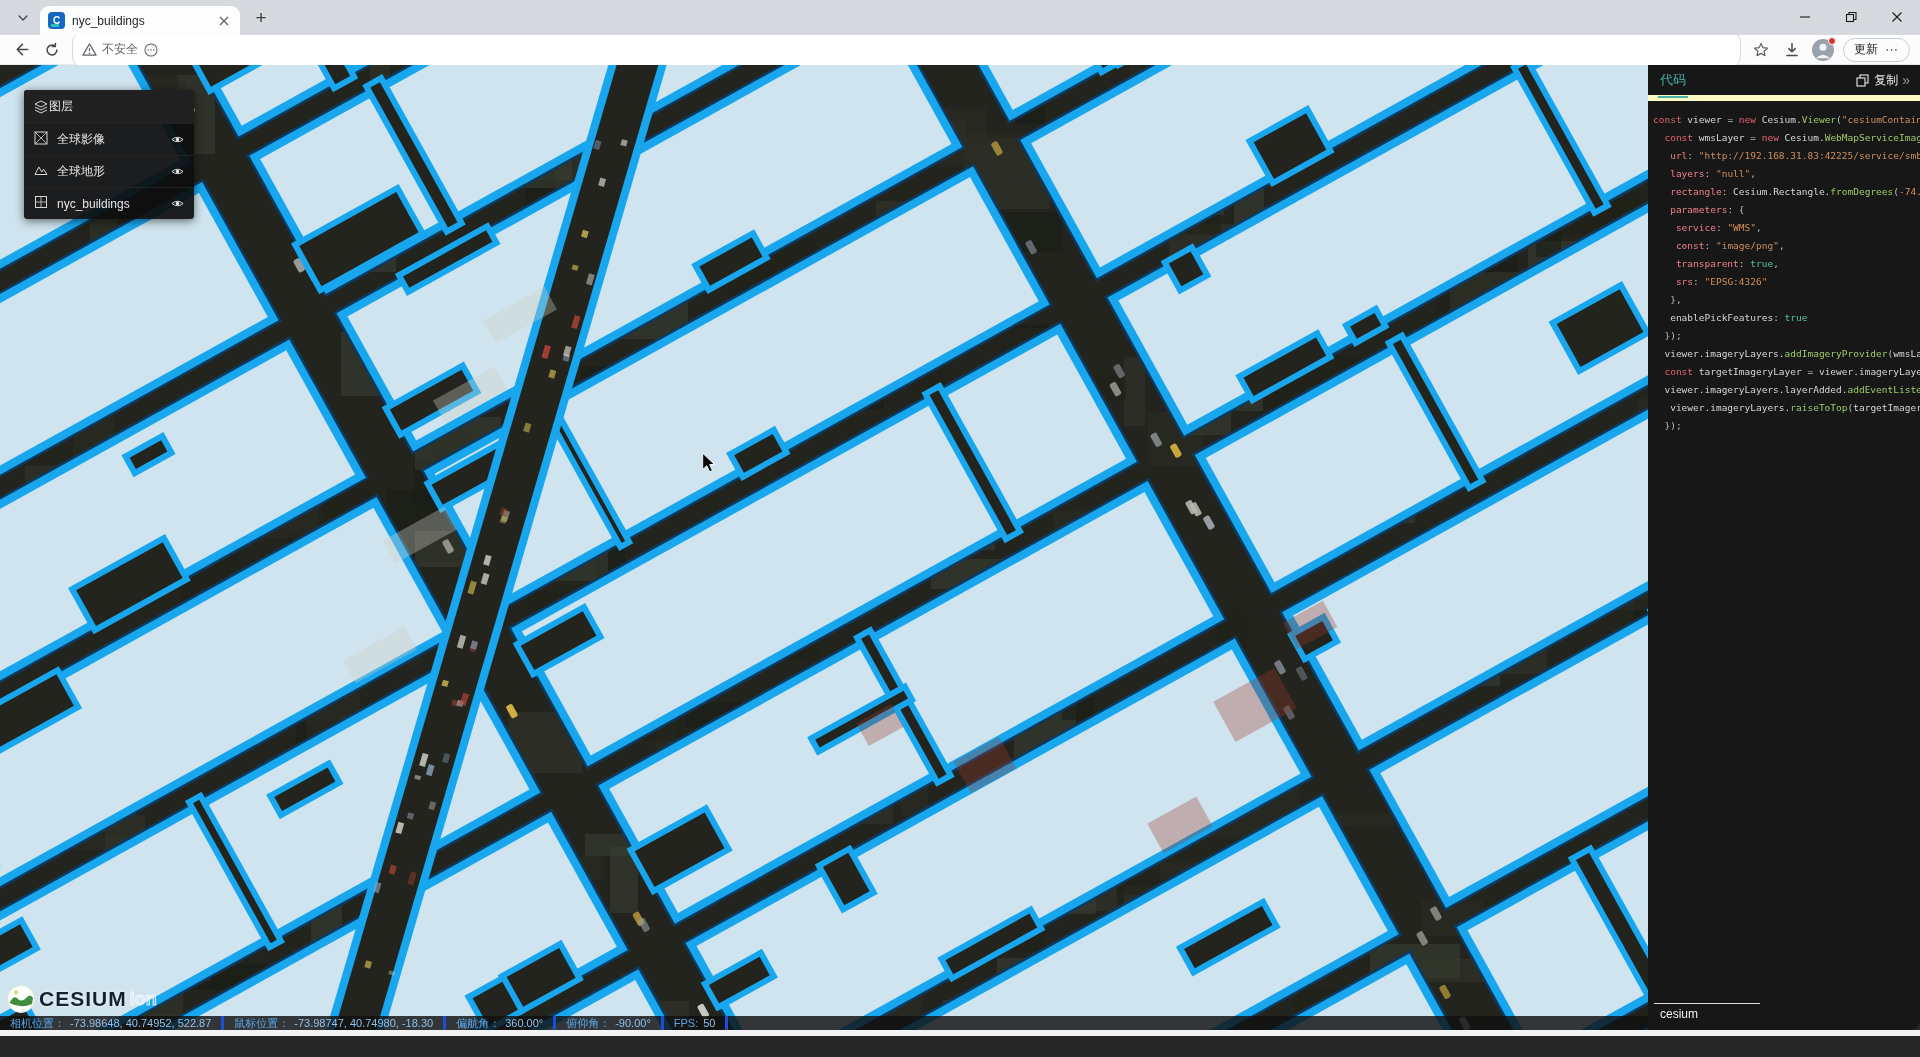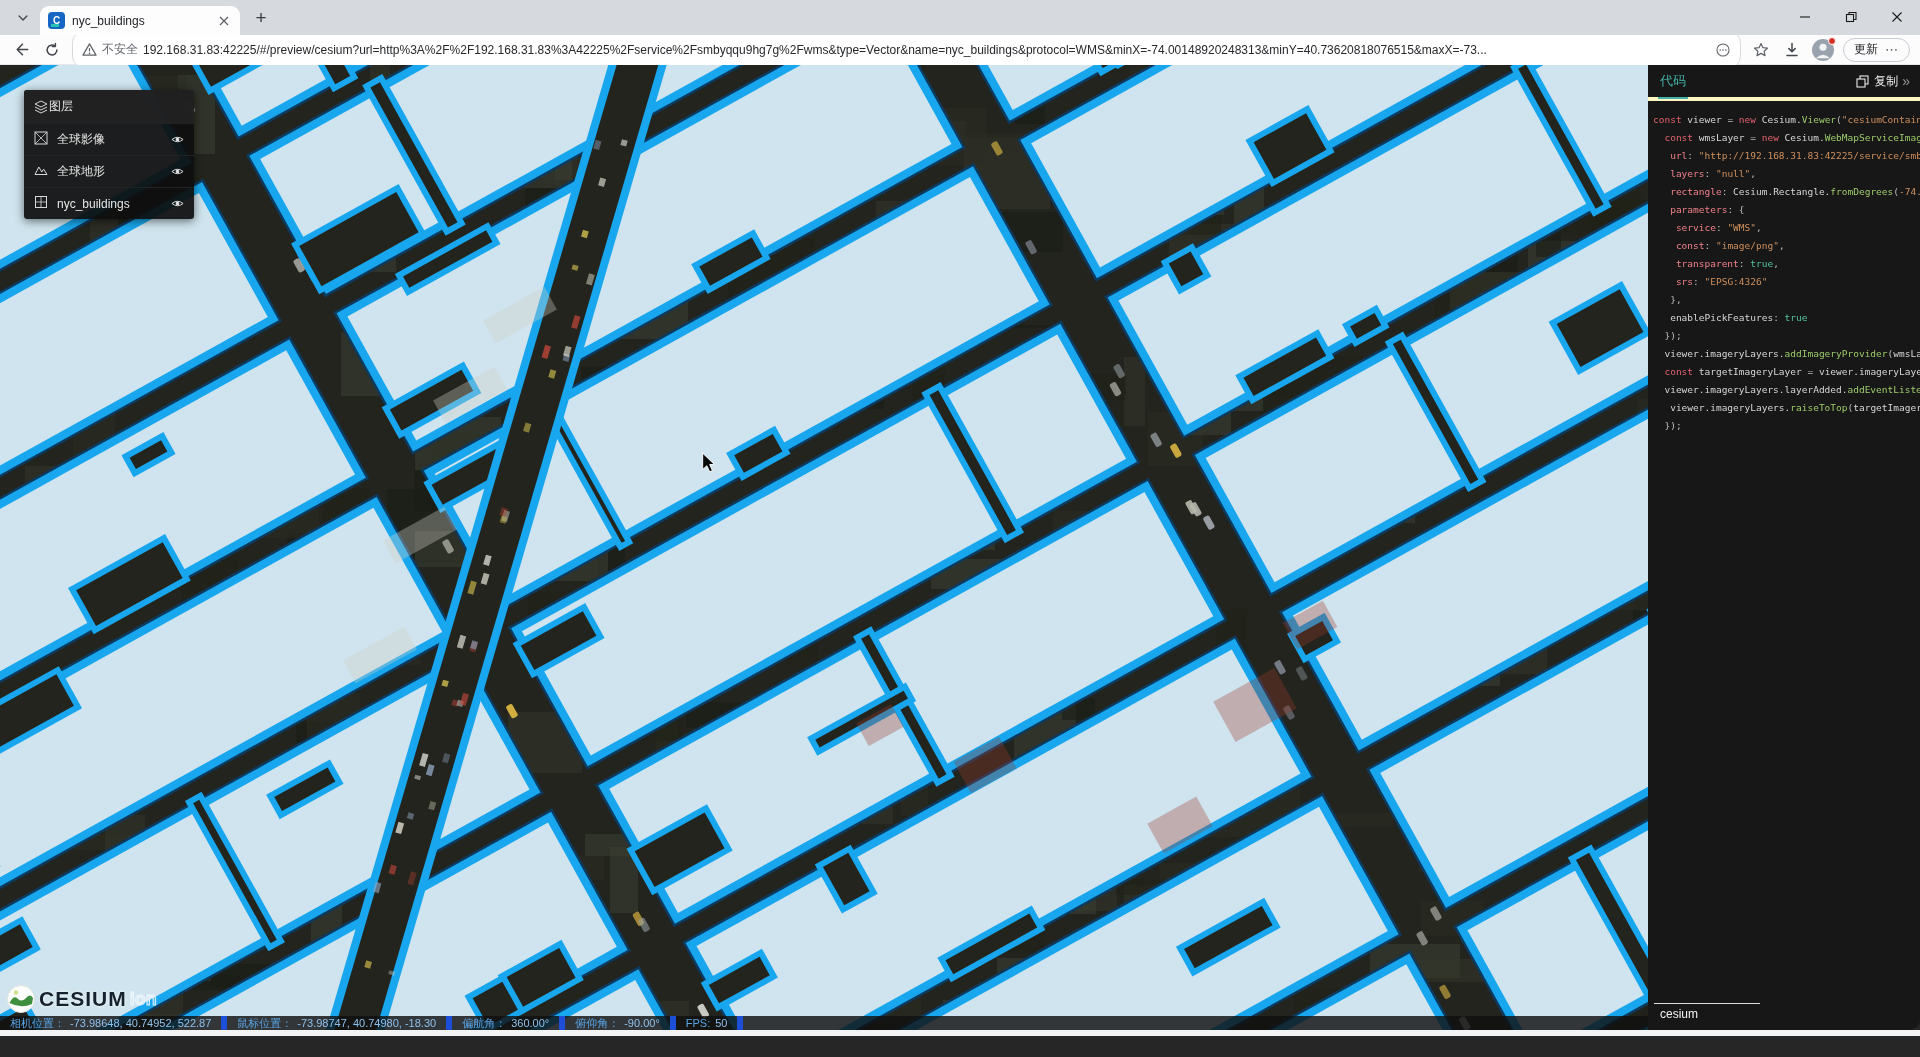--- a/index.html
+++ b/index.html
@@ -36,30 +36,30 @@
   .content{display:flex;height:965px;flex:none;}
   .map{position:relative;flex:1;overflow:hidden;background:var(--mapbg);}
   .map svg.canvas{position:absolute;inset:0;width:100%;height:100%;display:block;}
   
   .layer-panel{position:absolute;left:24px;top:25px;width:170px;background:rgba(14,14,14,.93);border-radius:3px;color:#e6e6e6;font-size:12px;box-shadow:0 2px 10px rgba(0,0,0,.55);}
   .lp-header{display:flex;align-items:center;gap:1px;padding:8px 10px;background:rgba(34,34,34,.9);border-radius:3px 3px 0 0;}
   .lp-row{display:flex;align-items:center;gap:9px;padding:7px 10px;border-top:1px solid #232323;}
   .lp-eye{margin-left:auto;display:flex;align-items:center;}
   
   .status-bar{position:absolute;left:0;right:0;bottom:0;height:14px;background:rgba(16,16,16,.82);display:flex;align-items:center;font-size:11px;color:var(--statusText);line-height:14px;}
-  .sb-seg{padding:0 10px;border-right:6px solid #1d4ed8;white-space:nowrap;display:flex;}
+  .sb-seg{padding:0 10px;border-right:3px solid #1d4ed8;white-space:nowrap;display:flex;}
   .sb-val{color:#8ec0ec;margin-left:5px;}
   
   .cesium-logo{position:absolute;left:6px;bottom:16px;display:flex;align-items:center;gap:3px;}
   .logo-brand{font-size:21px;font-weight:bold;color:#14212e;letter-spacing:1px;text-shadow:0 0 2px rgba(255,255,255,.85),0 0 4px rgba(255,255,255,.5);}
   .logo-ion{font-size:18px;font-weight:bold;color:rgba(255,255,255,.30);-webkit-text-stroke:1px rgba(240,248,255,.85);}
   .cursor{position:absolute;left:701px;top:387px;}
   
   .code-panel{width:272px;background:#171717;position:relative;border-bottom-right-radius:10px;display:flex;flex-direction:column;flex:none;}
-  .cp-header{height:36px;display:flex;align-items:center;padding:0 10px;border-bottom:4px solid #fef9c3;flex:none;}
+  .cp-header{height:36px;display:flex;align-items:center;padding:0 10px;border-bottom:6px solid #fef9c3;flex:none;}
   .cp-tab{color:var(--accent);font-size:13px;height:36px;display:flex;align-items:center;border-bottom:2px solid var(--accent);padding:2px 2px 0;}
   .cp-actions{margin-left:auto;display:flex;align-items:center;}
   .copy-btn{display:flex;align-items:center;gap:5px;color:#ececec;font-size:12px;}
   .chev{color:#9a9a9a;font-size:14px;margin-left:4px;}
   #codeblock{margin:0;padding:10px 0 0 5px;font-family:"DejaVu Sans Mono",monospace;font-size:9.5px;line-height:18px;white-space:pre;overflow:hidden;flex:1;}
   .tok-k{color:#e0626c;} .tok-pr{color:#ef8089;} .tok-fn{color:#9dcb6a;}
   .tok-st{color:#cf8f5c;} .tok-nu{color:#cf8f5c;} .tok-bo{color:#52c29a;}
   .tok-pl{color:#d6d6d6;} .tok-pu{color:#bdbdbd;}
   .cp-bottom{position:absolute;left:6px;bottom:3px;width:106px;border-top:1px solid #dedede;color:#f2f2f2;font-size:12px;padding:3px 6px 6px;}
   
@@ -119,21 +119,20 @@
           <path d="M12.8 1.6 L12.8 5 L9.4 5" fill="none" stroke="#45484c" stroke-width="1.7" stroke-linecap="round" stroke-linejoin="round"></path>
         </svg>
     </div>
     <div class="urlbar">
       <svg width="15" height="15" viewBox="0 0 16 16">
           <path d="M8 2 L15 14 H1 Z" fill="none" stroke="#5f6368" stroke-width="1.3" stroke-linejoin="round"></path>
           <path d="M8 6.5 V10" stroke="#5f6368" stroke-width="1.3"></path>
           <circle cx="8" cy="12" r="0.9" fill="#5f6368"></circle>
         </svg>
       <span class="sec-label">不安全</span>
-      <span class="url-text">192.168.31.83:42225/#/preview/cesium?url=http%3A%2F%2F192.168.31.83%3A42225%2Fservice%2Fsmbyqqu9hg7g%2Fwms&amp;type=Vector&amp;name=nyc_buildings&amp;protocol=WMS&amp;minX=-74.00148920248313&amp;minY=40.73620818076515&amp;maxX=-73...</span>
       <svg width="16" height="16" viewBox="0 0 18 18">
           <circle cx="9" cy="9" r="6.8" fill="none" stroke="#5f6368" stroke-width="1.2"></circle>
           <circle cx="5.8" cy="9" r="0.9" fill="#5f6368"></circle>
           <circle cx="9" cy="9" r="0.9" fill="#5f6368"></circle>
           <circle cx="12.2" cy="9" r="0.9" fill="#5f6368"></circle>
         </svg>
     </div>
     <div class="tb-btn">
       <svg width="16" height="16" viewBox="0 0 16 16">
           <path d="M8 1.6 L9.9 5.7 L14.4 6.2 L11.1 9.2 L12 13.6 L8 11.4 L4 13.6 L4.9 9.2 L1.6 6.2 L6.1 5.7 Z" fill="none" stroke="#5f6368" stroke-width="1.2" stroke-linejoin="round"></path>

